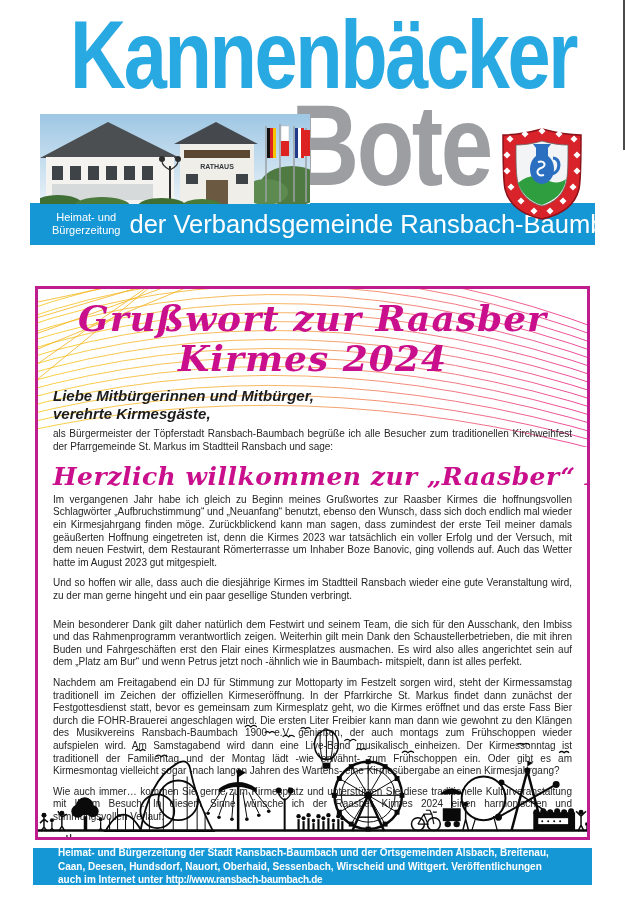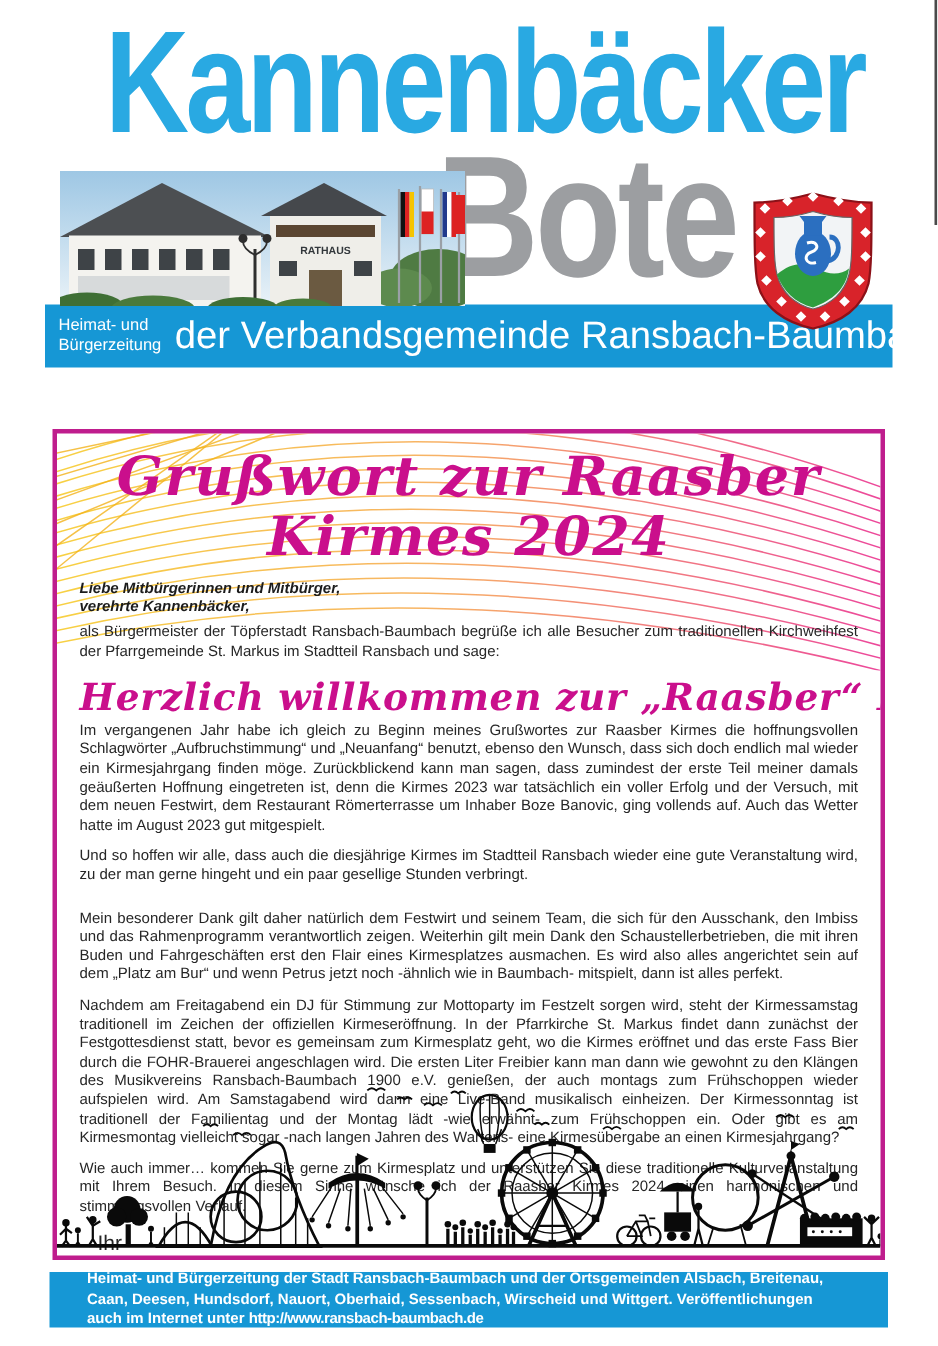--- a/index.html
+++ b/index.html
@@ -10,39 +10,39 @@
   
   .title-blue{position:absolute;left:70px;top:6px;z-index:3;color:#29a9e2;
       font-weight:bold;font-size:97px;line-height:1;letter-spacing:-3px;white-space:nowrap;
       transform:scaleX(.80);transform-origin:left top;}
   .title-gray{position:absolute;left:291px;top:88px;z-index:2;color:#9c9ea1;
       font-weight:bold;font-size:115px;line-height:1;letter-spacing:-3px;white-space:nowrap;
       transform:scaleX(.82);transform-origin:left top;}
   .photo{position:absolute;left:40px;top:114px;width:270px;height:90px;z-index:5;overflow:hidden;}
   .shield{position:absolute;left:496px;top:127px;width:92px;height:94px;z-index:6;}
   .banner{position:absolute;left:30px;top:203px;width:565px;height:42px;z-index:4;
-      background:#1697d5;color:#fff;display:flex;align-items:center;padding-left:9px;}
+      background:#1697d5;color:#fff;display:flex;align-items:center;padding-left:22px;text-align:center;}
   .banner-small{font-size:11px;line-height:1.2;}
   .banner-main{font-size:25.5px;margin-left:9px;letter-spacing:0;white-space:nowrap;}
 
   .edge-artifact{position:absolute;right:0;top:0;width:2px;height:150px;background:#4a4a4a;z-index:9;}
 
   
   .dateline{position:absolute;left:35px;top:254px;width:557px;display:flex;
       justify-content:space-between;font-size:12px;font-weight:bold;color:#161616;}
 
   
   .article{position:absolute;left:35px;top:286px;width:555px;height:554px;
       border:3px solid #bf1d8d;background:#fff;overflow:hidden;}
   .arcs{position:absolute;left:0;top:0;width:100%;height:158px;z-index:0;}
   .article-content{position:relative;z-index:1;padding:10px 15px 0 15px;color:#262626;}
   .script{font-family:"DejaVu Serif","Liberation Serif",serif;font-style:italic;font-weight:bold;
       color:#ca0f8c;}
   .art-title{font-size:36px;line-height:1.1;text-align:center;margin:0 0 0 0;letter-spacing:1px;}
-  .salutation{font-size:10px;font-weight:bold;font-style:italic;line-height:1.2;margin-top:9px;color:#1c1c1c;}
+  .salutation{font-size:15px;font-weight:bold;font-style:italic;line-height:1.2;margin-top:9px;color:#1c1c1c;}
   .intro{font-size:10px;line-height:12.6px;text-align:justify;margin-top:5px;}
   .art-sub{font-size:25px;line-height:1.1;margin:8px 0 3px 0;letter-spacing:.5px;white-space:nowrap;}
   .body-p{font-size:10px;line-height:12.6px;text-align:justify;margin:0 0 8px 0;}
   .body-p.no-gap{margin-bottom:16px;}
   .closing{font-size:14px;margin:2px 0 0 12px;}
   .sig{display:block;margin:2px 0 0 2px;}
   .silhouette{position:absolute;left:0;bottom:0;width:100%;height:114px;z-index:2;pointer-events:none;}
 
   
   .footer{position:absolute;left:33px;top:848px;width:559px;height:37px;background:#1697d5;
@@ -192,21 +192,21 @@
         <line x1="-5" y1="78" x2="150" y2="-30"></line>
         <line x1="-5" y1="94" x2="120" y2="-8"></line>
       </g>
     </svg>
 
     <div class="article-content">
       <h1 class="script art-title">Grußwort zur Raasber Kirmes 2024</h1>
 
       <div class="salutation">
         <div>Liebe Mitbürgerinnen und Mitbürger,</div>
-        <div>verehrte Kannenbäcker,</div>
+        <div>verehrte Kirmesgäste,</div>
       </div>
 
       <p class="intro">als Bürgermeister der Töpferstadt Ransbach-Baumbach begrüße ich alle Besucher zum traditionellen Kirchweihfest der Pfarrgemeinde St. Markus im Stadtteil Ransbach und sage:</p>
 
       <h2 class="script art-sub">Herzlich willkommen zur „Raasber“ Kirmes 2024!</h2>
 
       <p class="body-p">Im vergangenen Jahr habe ich gleich zu Beginn meines Grußwortes zur Raasber Kirmes die hoffnungsvollen Schlagwörter „Aufbruchstimmung“ und „Neuanfang“ benutzt, ebenso den Wunsch, dass sich doch endlich mal wieder ein Kirmesjahrgang finden möge. Zurückblickend kann man sagen, dass zumindest der erste Teil meiner damals geäußerten Hoffnung eingetreten ist, denn die Kirmes 2023 war tatsächlich ein voller Erfolg und der Versuch, mit dem neuen Festwirt, dem Restaurant Römerterrasse um Inhaber Boze Banovic, ging vollends auf. Auch das Wetter hatte im August 2023 gut mitgespielt.</p>
       <p class="body-p no-gap">Und so hoffen wir alle, dass auch die diesjährige Kirmes im Stadtteil Ransbach wieder eine gute Veranstaltung wird, zu der man gerne hingeht und ein paar gesellige Stunden verbringt.</p>
       <p class="body-p">Mein besonderer Dank gilt daher natürlich dem Festwirt und seinem Team, die sich für den Ausschank, den Imbiss und das Rahmenprogramm verantwortlich zeigen. Weiterhin gilt mein Dank den Schaustellerbetrieben, die mit ihren Buden und Fahrgeschäften erst den Flair eines Kirmesplatzes ausmachen. Es wird also alles angerichtet sein auf dem „Platz am Bur“ und wenn Petrus jetzt noch -ähnlich wie in Baumbach- mitspielt, dann ist alles perfekt.</p>
       <p class="body-p">Nachdem am Freitagabend ein DJ für Stimmung zur Mottoparty im Festzelt sorgen wird, steht der Kirmessamstag traditionell im Zeichen der offiziellen Kirmeseröffnung. In der Pfarrkirche St. Markus findet dann zunächst der Festgottesdienst statt, bevor es gemeinsam zum Kirmesplatz geht, wo die Kirmes eröffnet und das erste Fass Bier durch die FOHR-Brauerei angeschlagen wird. Die ersten Liter Freibier kann man dann wie gewohnt zu den Klängen des Musikvereins Ransbach-Baumbach 1900 e.V. genießen, der auch montags zum Frühschoppen wieder aufspielen wird. Am Samstagabend wird dann eine Live-Band musikalisch einheizen. Der Kirmessonntag ist traditionell der Familientag und der Montag lädt -wie erwähnt- zum Frühschoppen ein. Oder gibt es am Kirmesmontag vielleicht sogar -nach langen Jahren des Wartens- eine Kirmesübergabe an einen Kirmesjahrgang?</p>

